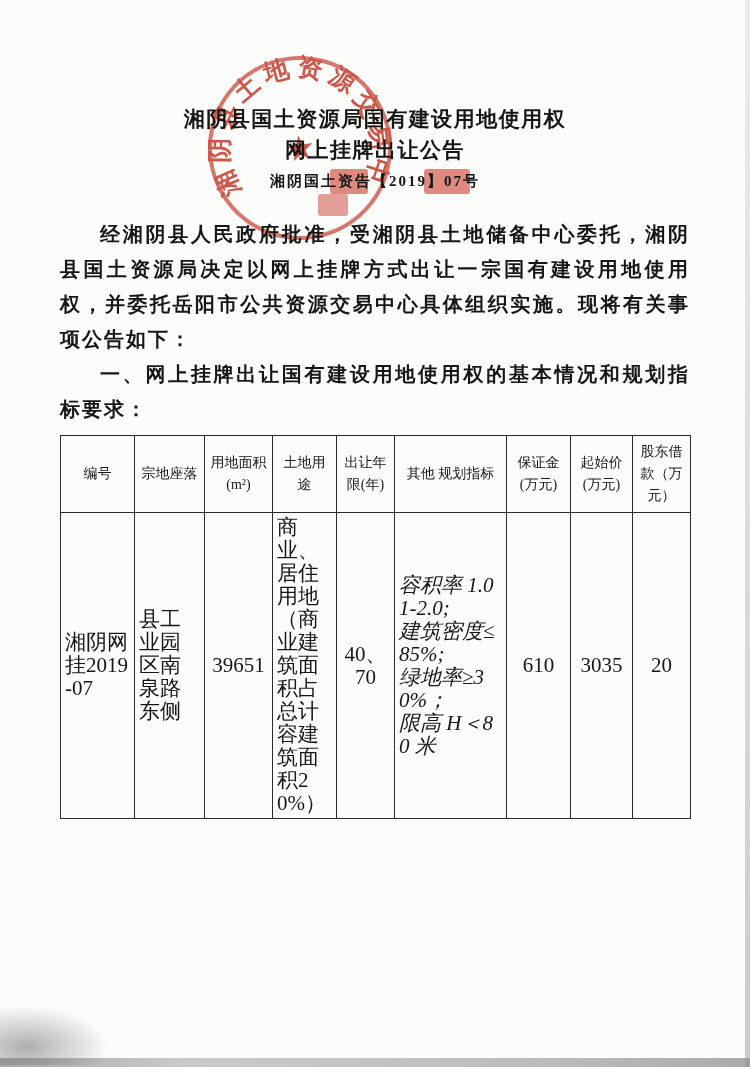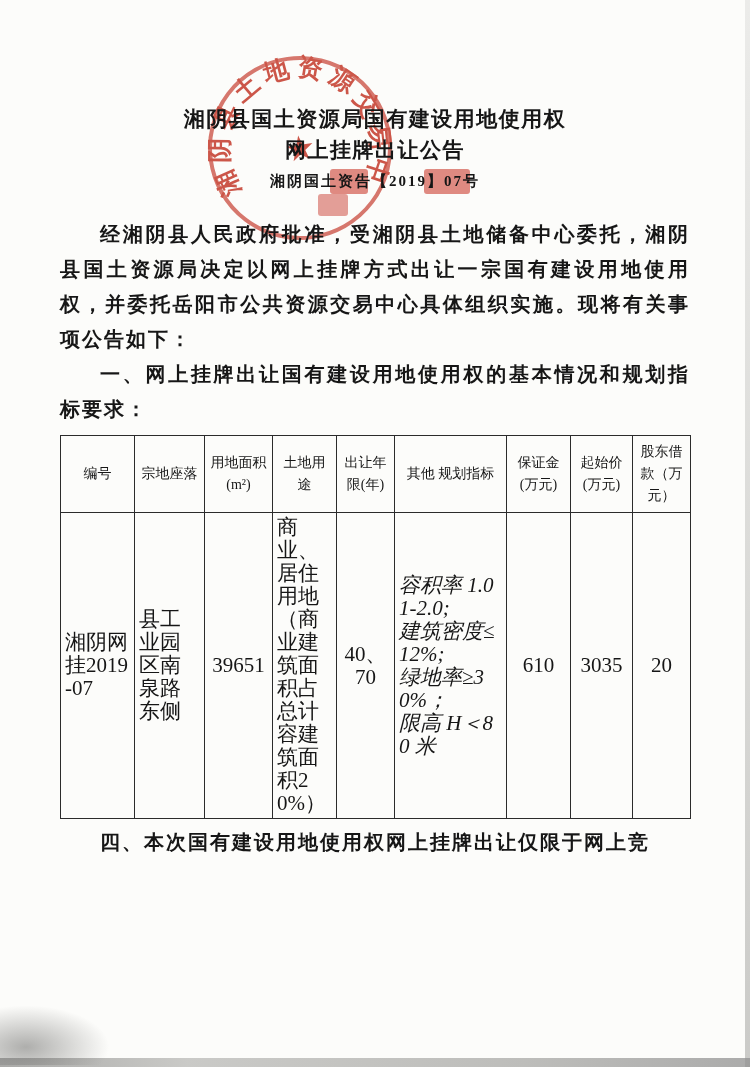--- a/index.html
+++ b/index.html
@@ -165,30 +165,29 @@
       <th>股东借款（万元）</th>
     </tr>
     <tr>
       <td class="c-left">湘阴网挂2019-07</td>
       <td class="c-left">县工业园区南泉路东侧</td>
       <td class="c-center">39651</td>
       <td class="c-left">商业、居住用地（商业建筑面积占总计容建筑面积20%）</td>
       <td class="c-center">40、70</td>
       <td>
         <div class="ind-line">容积率 1.01-2.0;</div>
-        <div class="ind-line">建筑密度≤12%;</div>
+        <div class="ind-line">建筑密度≤85%;</div>
         <div class="ind-line">绿地率≥30%；</div>
         <div class="ind-line">限高 H＜80 米</div>
       </td>
       <td class="c-center">610</td>
       <td class="c-center">3035</td>
       <td class="c-center">20</td>
     </tr>
   </tbody>
     </table>
 
-  <p class="para">四、本次国有建设用地使用权网上挂牌出让仅限于网上竞</p>
 
 </div>
 
 <div class="edge-right"></div>
 <div class="edge-bottom"></div>
 <div class="smudge"></div>
 
 </body></html>

